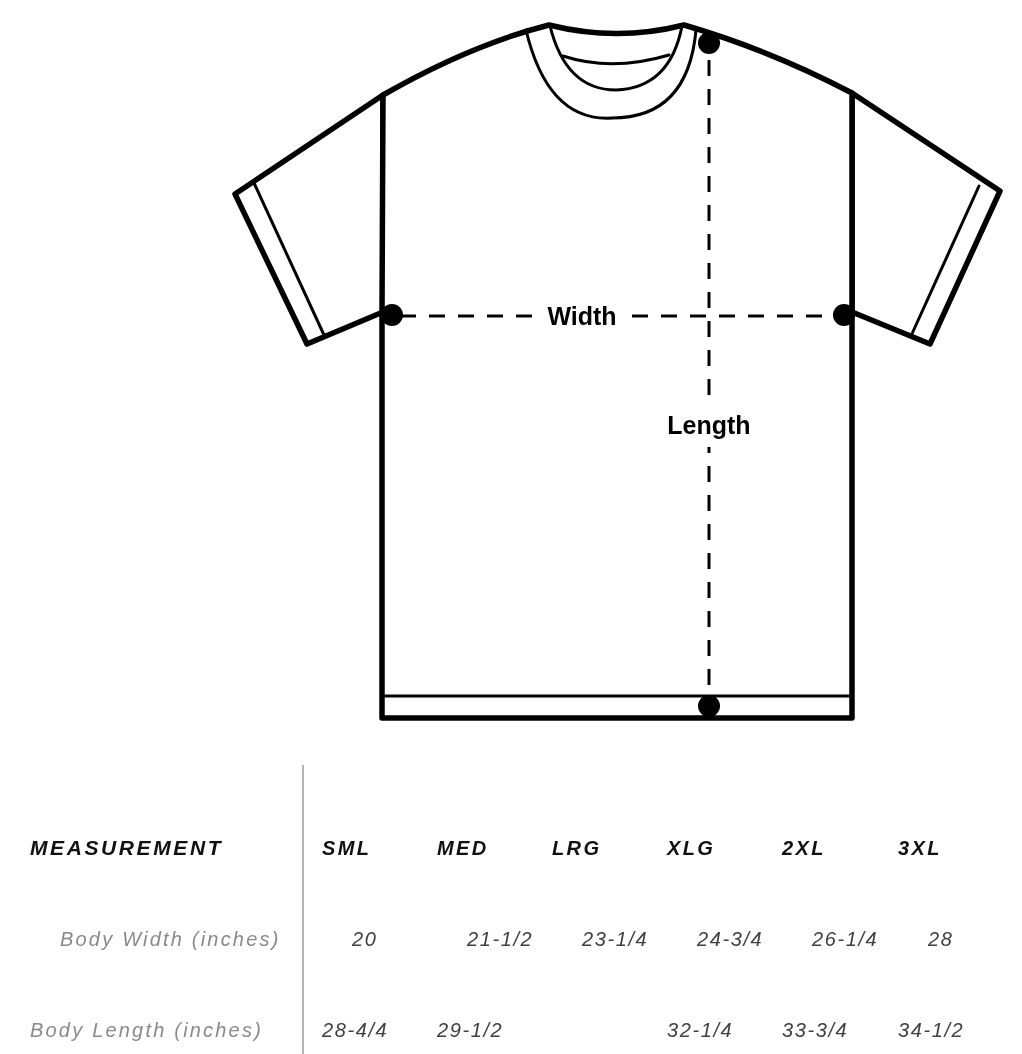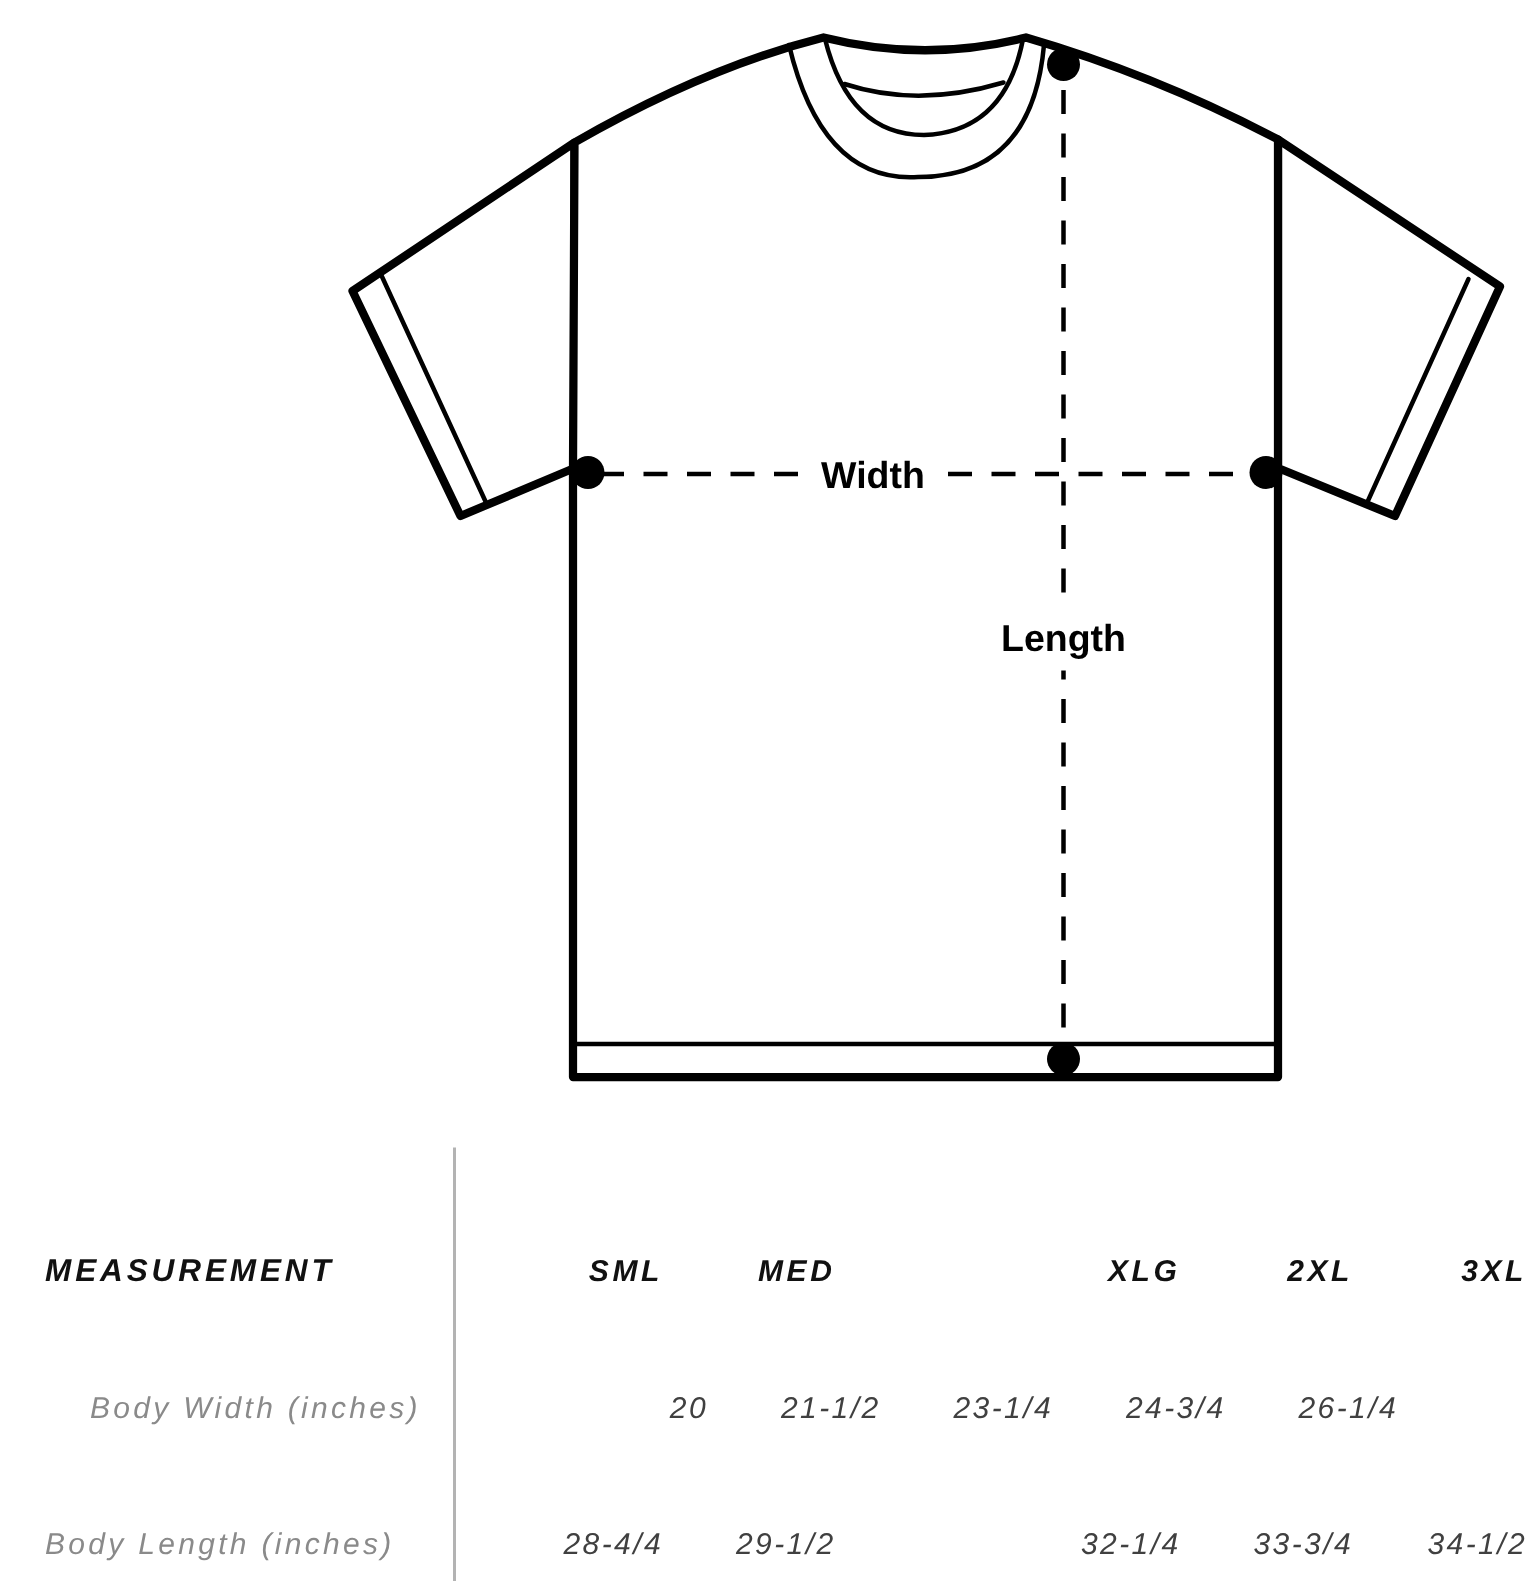--- a/index.html
+++ b/index.html
@@ -92,21 +92,21 @@
     .row-length .row-label {
       font-size: 20px;
       letter-spacing: 2.2px;
       color: #8a8a8a;
     }
     .cell {
       position: absolute;
       top: 0;
       width: 120px;
       margin-left: -60px;
-      text-align: right;
+      text-align: left;
       line-height: 40px;
       white-space: nowrap;
     }
     .row-header .cell {
       font-weight: bold;
       font-size: 20px;
       letter-spacing: 2.4px;
       color: #111111;
     }
     .row-width .cell,
@@ -166,20 +166,21 @@
   <text class="diagram-label" x="709" y="434" text-anchor="middle">Length</text>
 </svg>
 
 <div id="size-table">
   <div class="divider"></div>
 
   <div class="row row-header">
     <span class="row-label">MEASUREMENT</span>
     <span class="cell c0">SML</span>
     <span class="cell c1">MED</span>
+    <span class="cell c2">LRG</span>
     <span class="cell c3">XLG</span>
     <span class="cell c4">2XL</span>
     <span class="cell c5">3XL</span>
   </div>
 
   <div class="row row-width">
     <span class="row-label">Body Width (inches)</span>
     <span class="cell c0">20</span>
     <span class="cell c1">21-1/2</span>
     <span class="cell c2">23-1/4</span>

